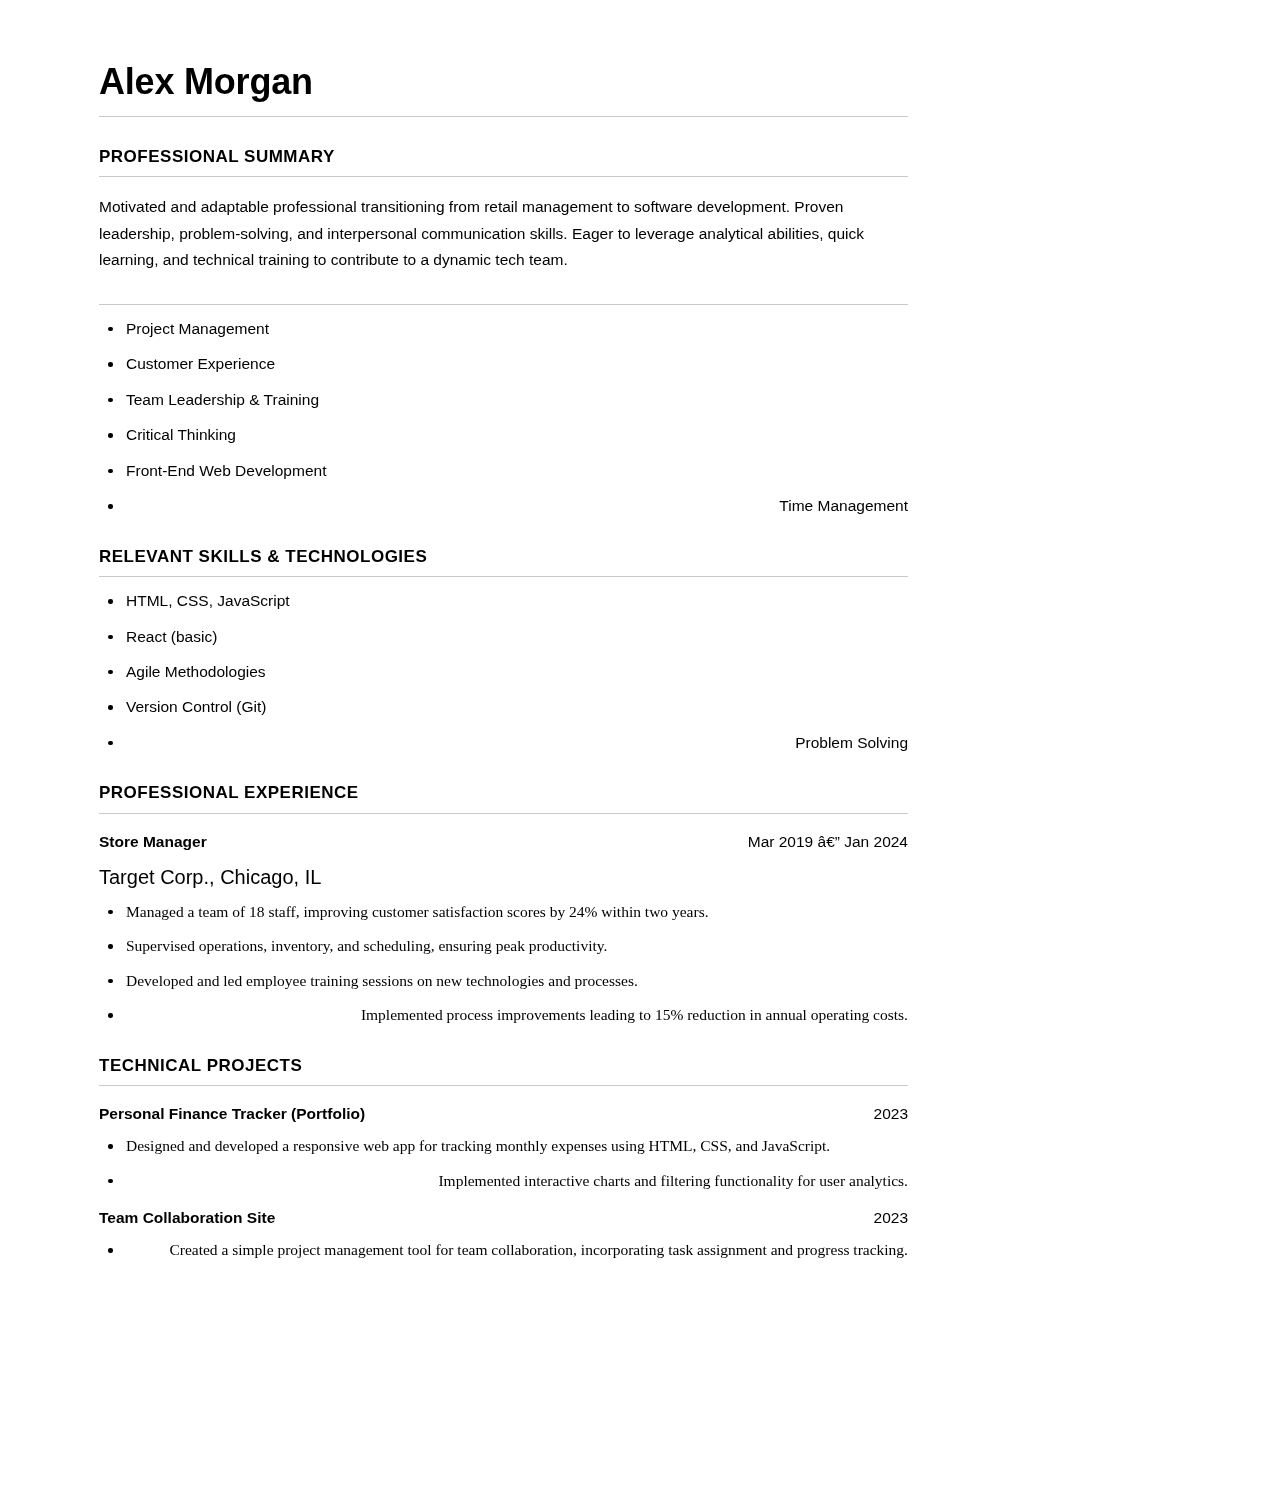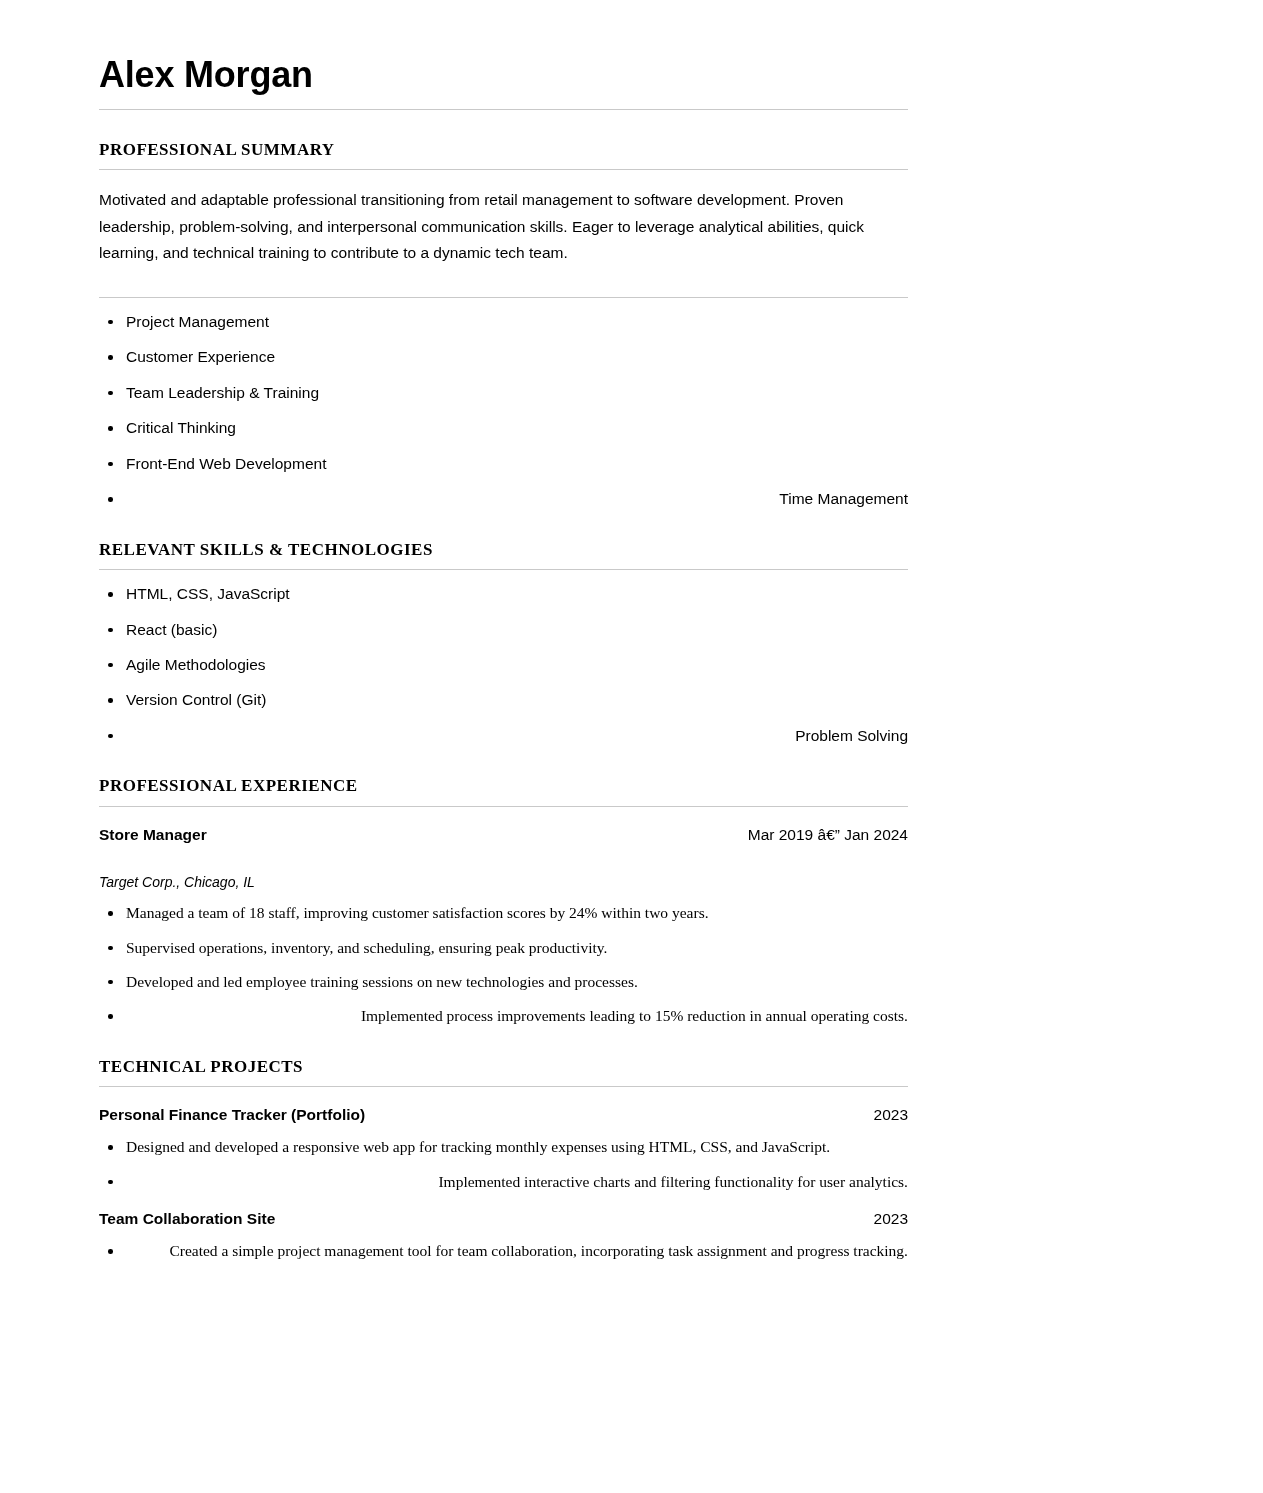--- a/index.html
+++ b/index.html
@@ -17,21 +17,21 @@
   .page {
     position: relative;
     width: 1263px;
     height: 1493px;
     background: #ffffff;
   }
   
   .content-clip {
     position: absolute;
     left: 0;
-    top: 0;
+    top: 7px;
     width: 1009px;
     height: 1303px;
     overflow: hidden;
   }
   .inner {
     padding: 55px 101px 0 99px;
   }
 
   
   .name {
@@ -63,21 +63,20 @@
 
   
   .section { margin-top: 30px; }
   .section-title {
     font-size: 17px;
     font-weight: bold;
     letter-spacing: 0.5px;
     text-transform: uppercase;
     line-height: 1.2;
     margin: 0;
-    font-family: Liberation Serif, serif;
   }
   .section-title + .rule { margin-top: 9px; }
 
   .summary-text {
     font-size: 15.5px;
     line-height: 1.72;
     margin: 17px 0 0 0;
     text-align: left;
   }
 
@@ -121,24 +120,23 @@
     font-weight: bold;
     line-height: 1.3;
   }
   .entry-date {
     font-size: 15.5px;
     line-height: 1.3;
     white-space: nowrap;
     padding-left: 20px;
   }
   .entry-sub {
-    font-size: 14px;
-    font-style: italic;
+    font-size: 20px;
     line-height: 1.3;
-    margin-top: 28px;
+    margin-top: 12px;
   }
   .project + .project { margin-top: 17px; }
 </style>
 </head>
 <body>
 
 <div class="page">
   <div class="content-clip">
     <div class="inner">
 

